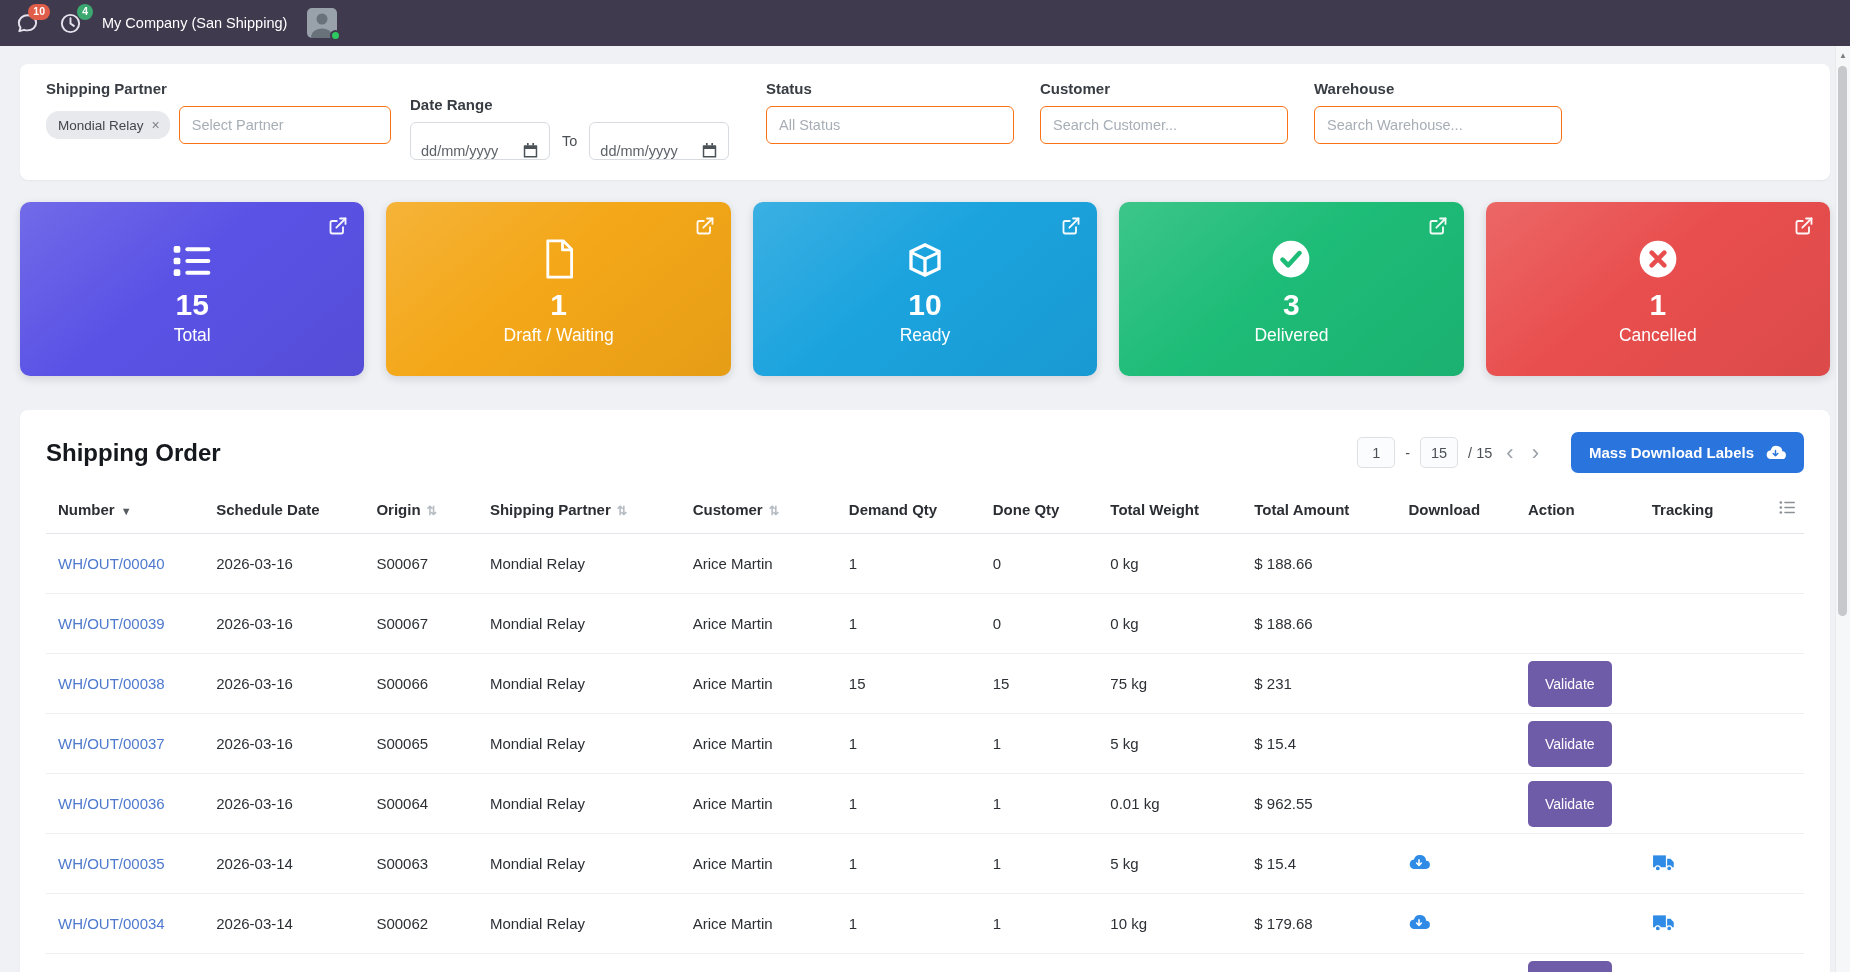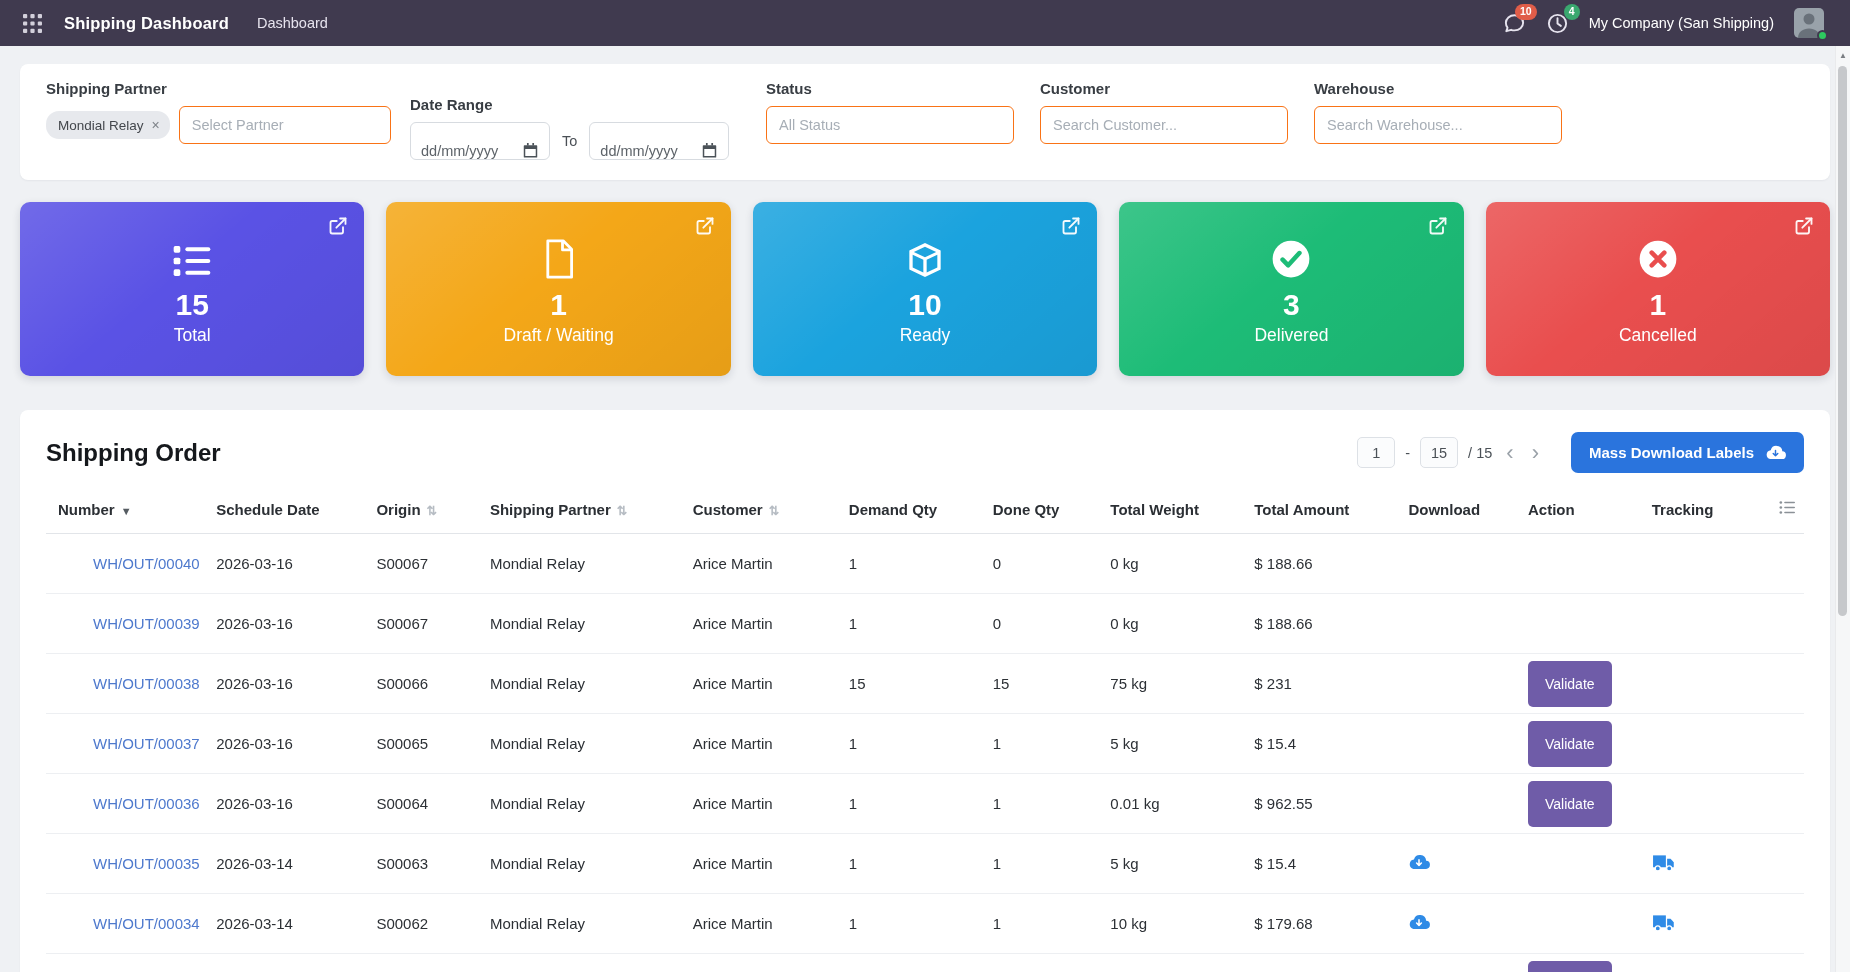--- a/index.html
+++ b/index.html
@@ -95,21 +95,21 @@
   table { width: 100%; border-collapse: collapse; table-layout: fixed; }
   thead th {
     text-align: left; font-size: 15px; font-weight: 700; color: #2b2f34;
     padding: 15px 8px; border-bottom: 1px solid #e2e5e9; white-space: nowrap;
   }
   thead th:first-child, tbody td:first-child { padding-left: 12px; }
   tbody td {
     font-size: 15px; color: #2c3035; padding: 0 8px; height: 60px;
     border-bottom: 1px solid #edeff2; white-space: nowrap; overflow: hidden;
   }
-  .order-link { color: var(--link, #4e79cd); cursor: pointer; text-decoration: none; margin-left: 35px; }
+  .order-link { color: var(--link, #4e79cd); cursor: pointer; text-decoration: none; }
   .validate-btn {
     background: var(--validate-button, #6f5ca8); color: #fff; border: none; border-radius: 5px;
     padding: 15px 17px; font-size: 14px; cursor: pointer; font-family: "Liberation Sans", sans-serif;
   }
   .sort-both { color: #b6bcc3; font-size: 12.5px; margin-left: 6px; }
   .sort-desc { color: #565c62; font-size: 11px; margin-left: 6px; }
   .icon-btn { display: inline-flex; cursor: pointer; }
   .blue-icon { color: var(--icon-blue, #2f8be6); }
   .th-options { width: 40px; text-align: right; }
 
@@ -121,39 +121,20 @@
   .scroll-arrow { color: #7a7e83; font-size: 8px; text-align: center; padding-top: 5px; cursor: pointer; }
   .scrollbar-thumb {
     position: absolute; top: 20px; left: 2px; width: 9px; height: 550px;
     background: #c6c8cb; border-radius: 6px; cursor: grab;
   }
 </style>
 </head>
 <body>
 
 <div class="topbar">
-  <div class="nav-left">
-    <span class="apps-btn">
-      <span style="display:flex;">
-        <svg width="19" height="19" viewBox="0 0 18 18" fill="#d3d0db">
-          <rect x="0" y="0" width="4" height="4" rx="1"></rect>
-            <rect x="7" y="0" width="4" height="4" rx="1"></rect>
-            <rect x="14" y="0" width="4" height="4" rx="1"></rect>
-          <rect x="0" y="7" width="4" height="4" rx="1"></rect>
-            <rect x="7" y="7" width="4" height="4" rx="1"></rect>
-            <rect x="14" y="7" width="4" height="4" rx="1"></rect>
-          <rect x="0" y="14" width="4" height="4" rx="1"></rect>
-            <rect x="7" y="14" width="4" height="4" rx="1"></rect>
-            <rect x="14" y="14" width="4" height="4" rx="1"></rect>
-        </svg>
-      </span>
-    </span>
-    <span class="app-title">Shipping Dashboard</span>
-    <span class="nav-menu-item">Dashboard</span>
-  </div>
   <div class="nav-right">
     <span class="nav-icon">
       <span style="display:flex;">
         <svg width="23" height="23" viewBox="0 0 24 24" fill="none" stroke="#e6e3ee" stroke-width="2" stroke-linejoin="round">
           <path d="M21 11.3c0 4.4-4 7.9-9 7.9-1.2 0-2.4-.2-3.5-.6L3.5 20l1.2-3.6C3.6 15.1 3 13.3 3 11.3 3 6.9 7 3.4 12 3.4s9 3.5 9 7.9z"></path>
         </svg>
       </span>
       <span class="badge badge-msg">10</span>
     </span>
     <span class="nav-icon">

